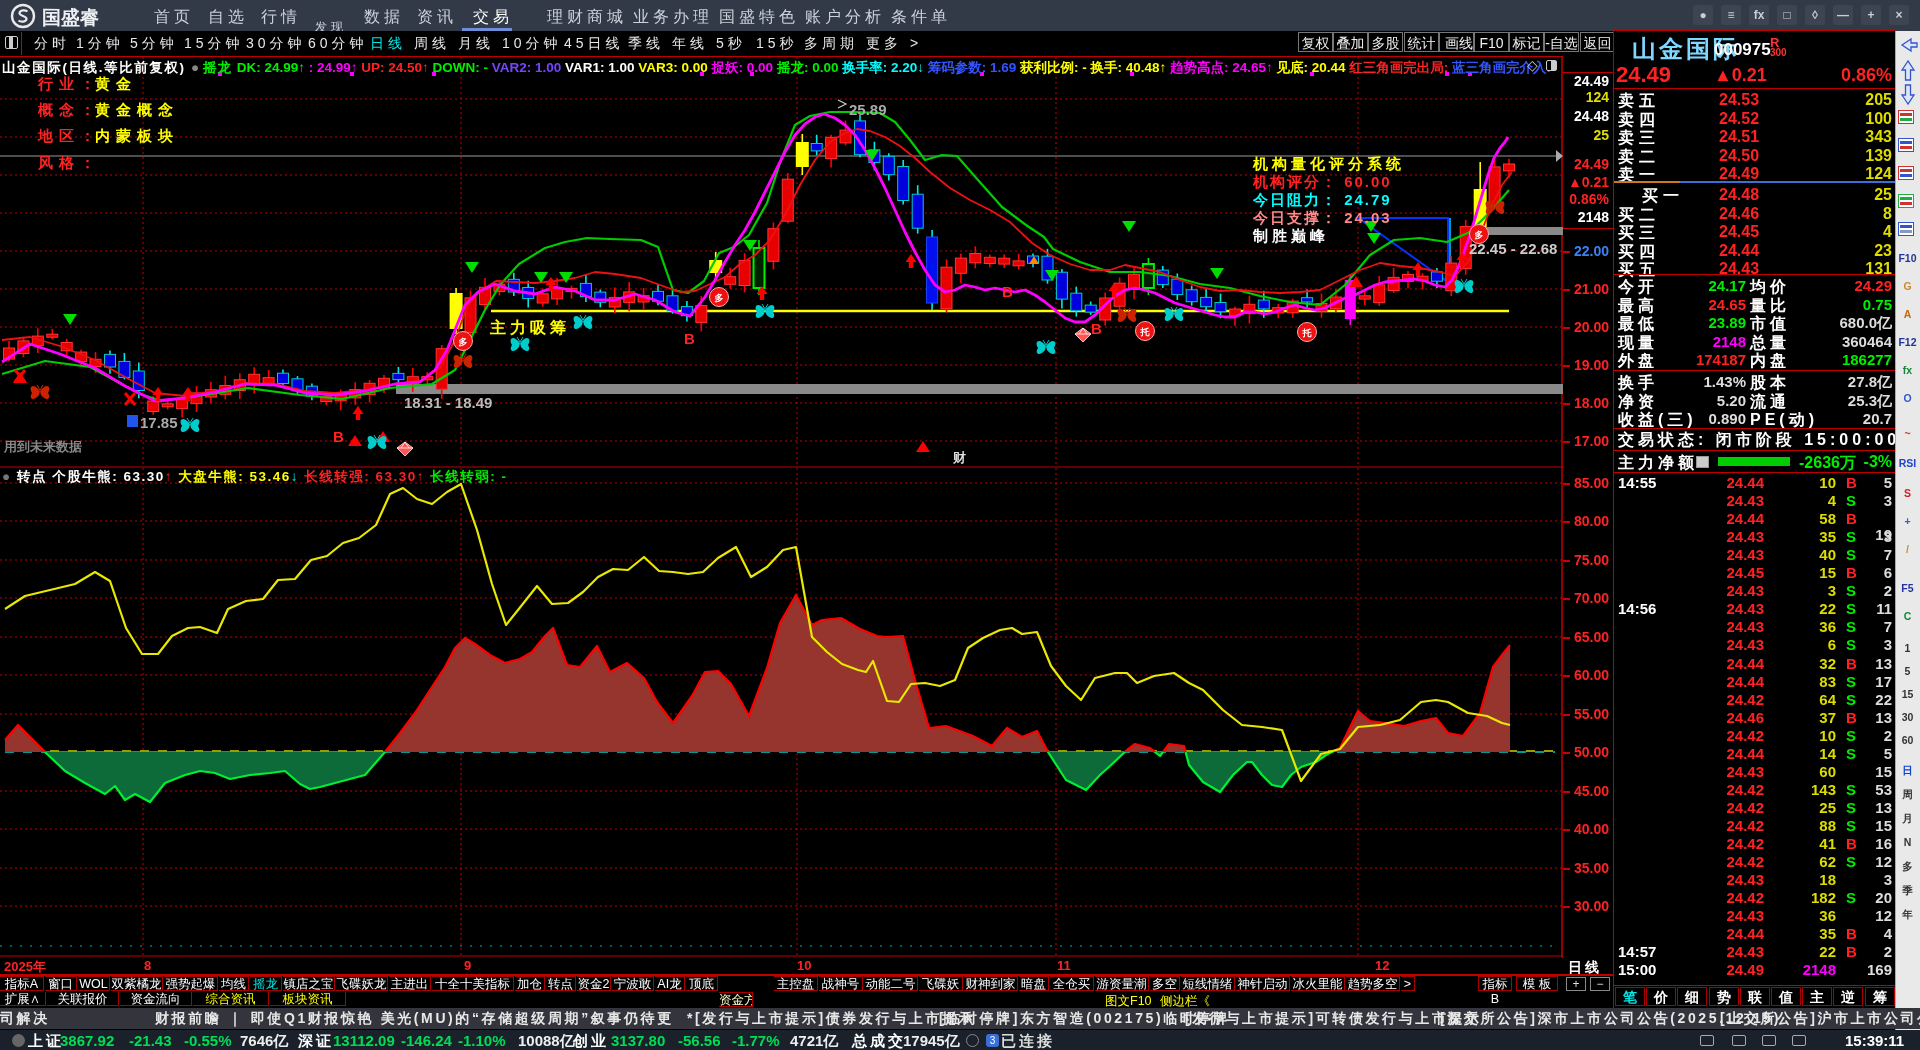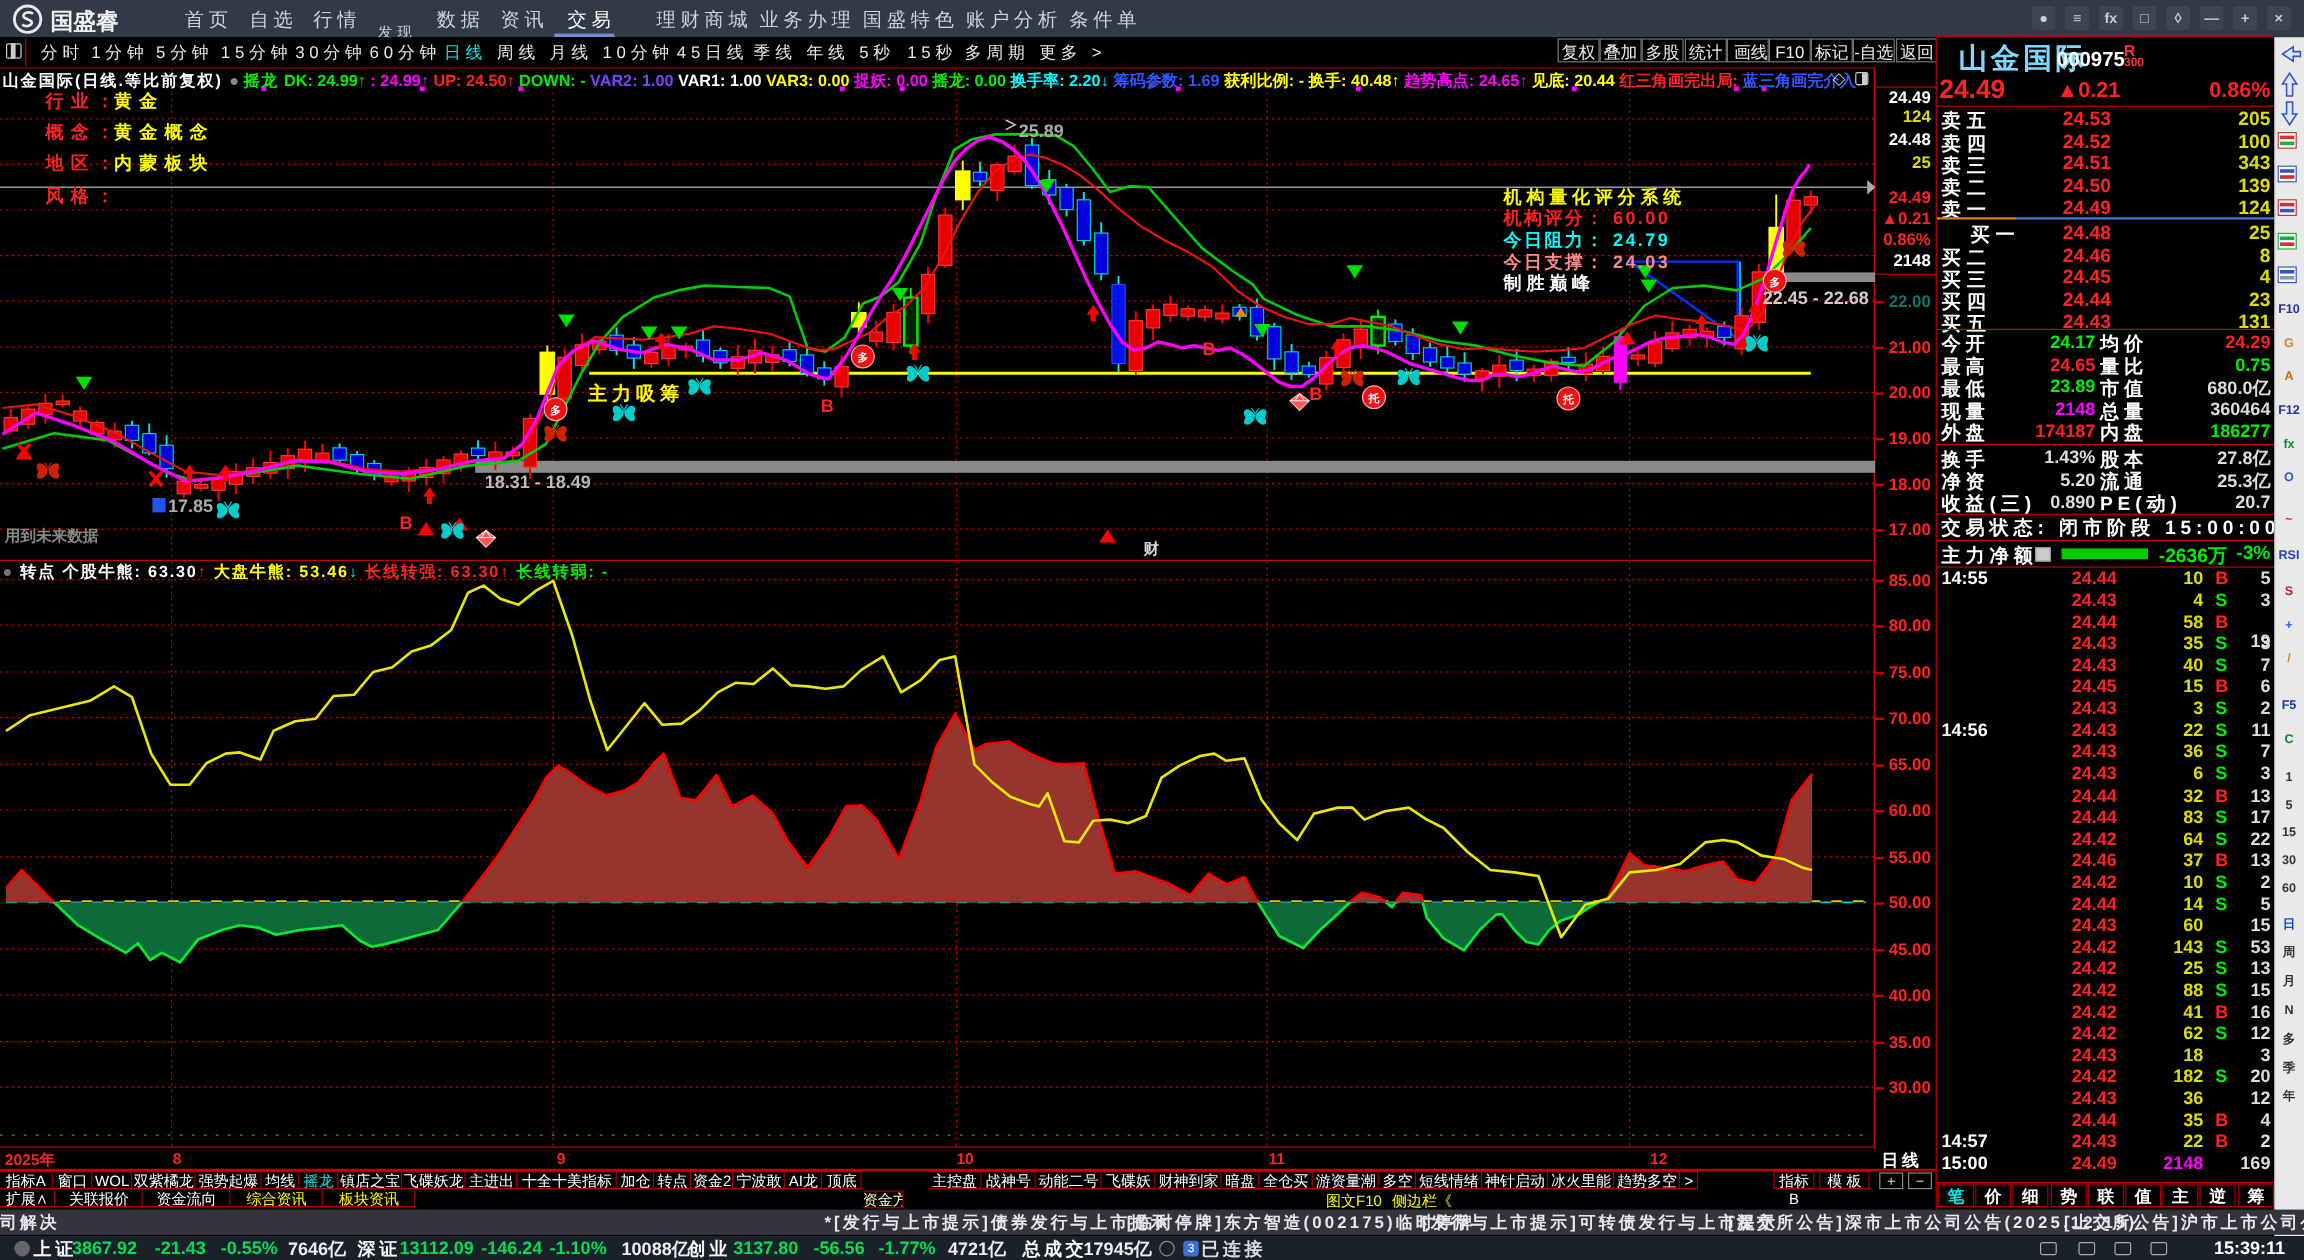--- a/index.html
+++ b/index.html
@@ -500,21 +500,21 @@
     <div style="position:absolute;left:1563px;top:72px;width:51px;height:1px;background:#c00000"></div>
     <div style="position:absolute;left:1563px;top:228px;width:51px;height:1px;background:#c00000"></div>
     <div style="position:absolute;left:1609px;top:73px;color:#ffffff;font-size:14px;font-weight:bold;transform:translateX(-100%);white-space:nowrap;">24.49</div>
     <div style="position:absolute;left:1609px;top:89px;color:#dddd00;font-size:14px;font-weight:bold;transform:translateX(-100%);white-space:nowrap;">124</div>
     <div style="position:absolute;left:1609px;top:108px;color:#ffffff;font-size:14px;font-weight:bold;transform:translateX(-100%);white-space:nowrap;">24.48</div>
     <div style="position:absolute;left:1609px;top:127px;color:#dddd00;font-size:14px;font-weight:bold;transform:translateX(-100%);white-space:nowrap;">25</div>
     <div style="position:absolute;left:1609px;top:156px;color:#ff2222;font-size:14px;font-weight:bold;transform:translateX(-100%);white-space:nowrap;">24.49</div>
     <div style="position:absolute;left:1609px;top:174px;color:#ff2222;font-size:14px;font-weight:bold;transform:translateX(-100%);white-space:nowrap;">▲0.21</div>
     <div style="position:absolute;left:1609px;top:191px;color:#ff2222;font-size:14px;font-weight:bold;transform:translateX(-100%);white-space:nowrap;">0.86%</div>
     <div style="position:absolute;left:1609px;top:209px;color:#ffffff;font-size:14px;font-weight:bold;transform:translateX(-100%);white-space:nowrap;">2148</div>
-    <div style="position:absolute;left:1609px;top:243px;color:#0f766e;font-size:14px;font-weight:bold;transform:translateX(-100%);white-space:nowrap;">22.00</div>
+    <div style="position:absolute;left:1609px;top:243px;color:#3b82f6;font-size:14px;font-weight:bold;transform:translateX(-100%);white-space:nowrap;">22.00</div>
     <div style="position:absolute;left:1563px;top:251px;width:7px;height:1.5px;background:#cc0000"></div>
     <div style="position:absolute;left:1609px;top:281px;color:#ff2222;font-size:14px;font-weight:bold;transform:translateX(-100%);white-space:nowrap;">21.00</div>
     <div style="position:absolute;left:1563px;top:289px;width:7px;height:1.5px;background:#cc0000"></div>
     <div style="position:absolute;left:1609px;top:319px;color:#ff2222;font-size:14px;font-weight:bold;transform:translateX(-100%);white-space:nowrap;">20.00</div>
     <div style="position:absolute;left:1563px;top:327px;width:7px;height:1.5px;background:#cc0000"></div>
     <div style="position:absolute;left:1609px;top:357px;color:#ff2222;font-size:14px;font-weight:bold;transform:translateX(-100%);white-space:nowrap;">19.00</div>
     <div style="position:absolute;left:1563px;top:365px;width:7px;height:1.5px;background:#cc0000"></div>
     <div style="position:absolute;left:1609px;top:395px;color:#ff2222;font-size:14px;font-weight:bold;transform:translateX(-100%);white-space:nowrap;">18.00</div>
     <div style="position:absolute;left:1563px;top:403px;width:7px;height:1.5px;background:#cc0000"></div>
     <div style="position:absolute;left:1609px;top:433px;color:#ff2222;font-size:14px;font-weight:bold;transform:translateX(-100%);white-space:nowrap;">17.00</div>
@@ -848,20 +848,21 @@
     <div style="position:absolute;left:1516px;top:976px;width:42px;height:15px;border:1px solid #aa0000;color:#fff;font-size:12.5px;text-align:center;line-height:15px">模 板</div>
     <div style="position:absolute;left:0px;top:992px;width:46px;height:14px;border-right:1px solid #aa0000;border-bottom:1px solid #aa0000;color:#ffffff;font-size:12.5px;text-align:center;line-height:14px;white-space:nowrap">扩展∧</div>
     <div style="position:absolute;left:47px;top:992px;width:72px;height:14px;border-right:1px solid #aa0000;border-bottom:1px solid #aa0000;color:#ffffff;font-size:12.5px;text-align:center;line-height:14px;white-space:nowrap">关联报价</div>
     <div style="position:absolute;left:120px;top:992px;width:72px;height:14px;border-right:1px solid #aa0000;border-bottom:1px solid #aa0000;color:#ffffff;font-size:12.5px;text-align:center;line-height:14px;white-space:nowrap">资金流向</div>
     <div style="position:absolute;left:193px;top:992px;width:76px;height:14px;border-right:1px solid #aa0000;border-bottom:1px solid #aa0000;color:#ffff00;font-size:12.5px;text-align:center;line-height:14px;white-space:nowrap">综合资讯</div>
     <div style="position:absolute;left:270px;top:992px;width:76px;height:14px;border-right:1px solid #aa0000;border-bottom:1px solid #aa0000;color:#ffff00;font-size:12.5px;text-align:center;line-height:14px;white-space:nowrap">板块资讯</div>
     <div style="position:absolute;left:1105px;top:993px;color:#ffff00;font-size:12.5px;white-space:nowrap;">图文F10</div>
     <div style="position:absolute;left:1160px;top:993px;color:#ffff00;font-size:12.5px;white-space:nowrap;">侧边栏《</div>
     <div style="position:absolute;left:0;top:1008px;width:1920px;height:21px;background:#34343c"></div>
     <div style="position:absolute;left:0px;top:1010px;color:#e8e8e8;font-size:14px;font-weight:bold;letter-spacing:2.6px;white-space:nowrap;">司解决</div>
+    <div style="position:absolute;left:155px;top:1010px;color:#e8e8e8;font-size:14px;font-weight:bold;letter-spacing:2.6px;white-space:nowrap;">财报前瞻 ｜ 即使Q1财报惊艳 美光(MU)的“存储超级周期”叙事仍待更</div>
     <div style="position:absolute;left:687px;top:1010px;color:#e8e8e8;font-size:14px;font-weight:bold;letter-spacing:2.6px;white-space:nowrap;">*[发行与上市提示]债券发行与上市提示</div>
     <div style="position:absolute;left:939px;top:1010px;color:#e8e8e8;font-size:14px;font-weight:bold;letter-spacing:2.6px;white-space:nowrap;">[临时停牌]东方智造(002175)临时停牌</div>
     <div style="position:absolute;left:1185px;top:1010px;color:#e8e8e8;font-size:14px;font-weight:bold;letter-spacing:2.6px;white-space:nowrap;">[发行与上市提示]可转债发行与上市提示</div>
     <div style="position:absolute;left:1440px;top:1010px;color:#e8e8e8;font-size:14px;font-weight:bold;letter-spacing:2.6px;white-space:nowrap;">[深交所公告]深市上市公司公告(2025.12.15)</div>
     <div style="position:absolute;left:1720px;top:1010px;color:#e8e8e8;font-size:14px;font-weight:bold;letter-spacing:2.6px;white-space:nowrap;">[上交所公告]沪市上市公司公告(</div>
     <div style="position:absolute;left:0;top:1030px;width:1920px;height:20px;background:#1a212b"></div>
     <div style="position:absolute;left:12px;top:1034px;width:13px;height:13px;border-radius:50%;background:#666"></div>
     <div style="position:absolute;left:28px;top:1032px;color:#ffffff;font-size:15px;font-weight:bold;letter-spacing:3px;white-space:nowrap;">上证</div>
     <div style="position:absolute;left:60px;top:1032px;color:#00dd55;font-size:15px;font-weight:bold;white-space:nowrap;">3867.92</div>
     <div style="position:absolute;left:129px;top:1032px;color:#00dd55;font-size:15px;font-weight:bold;white-space:nowrap;">-21.43</div>

